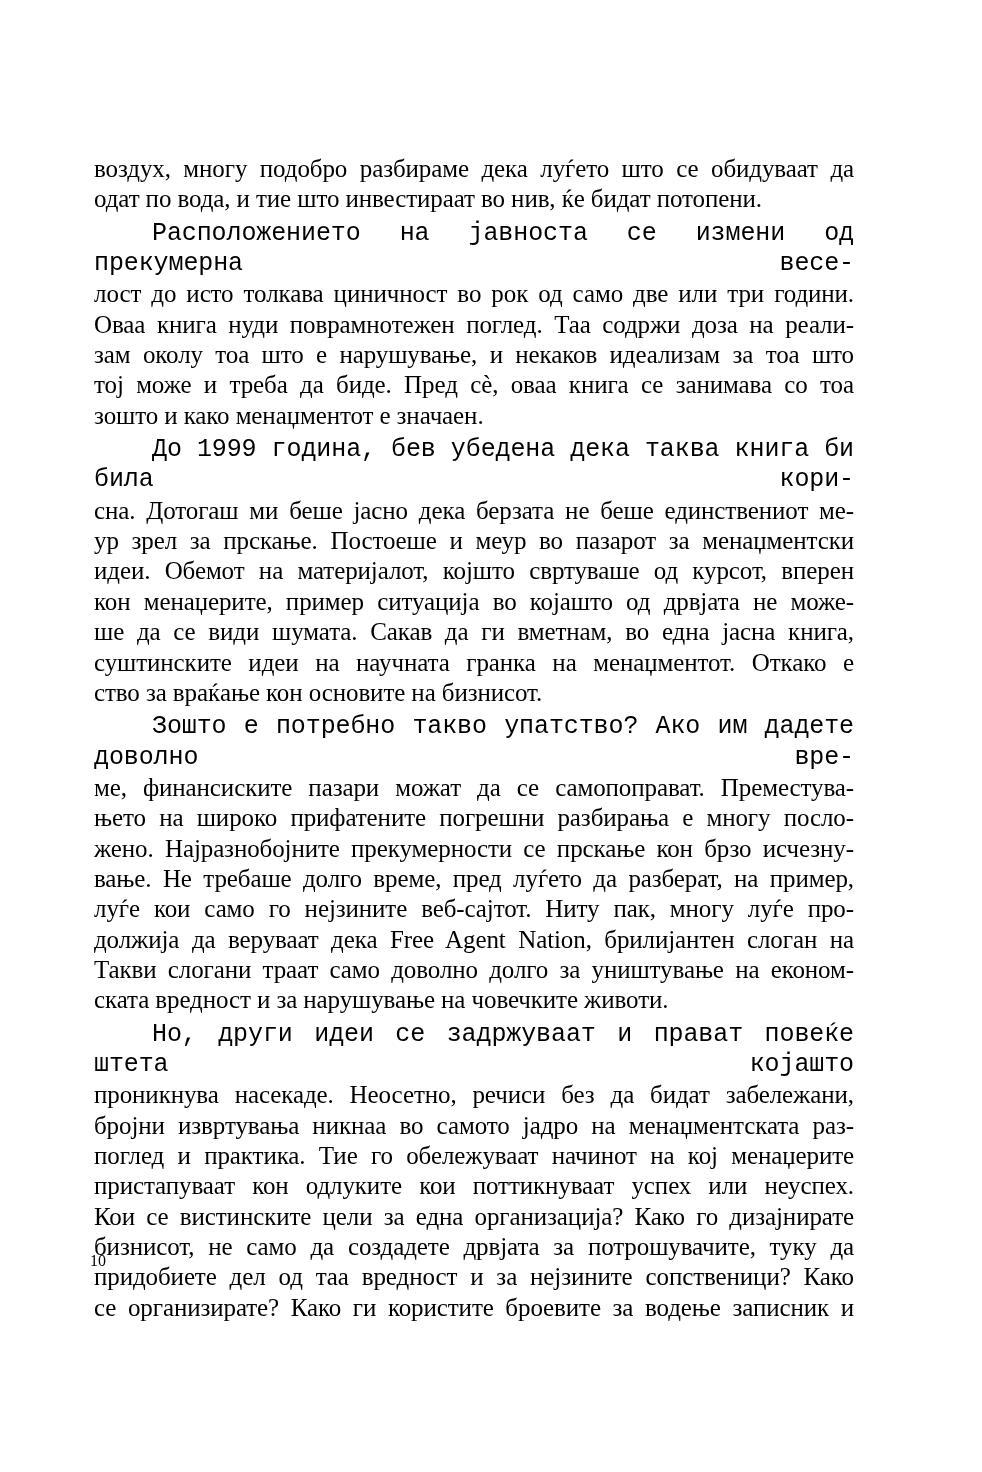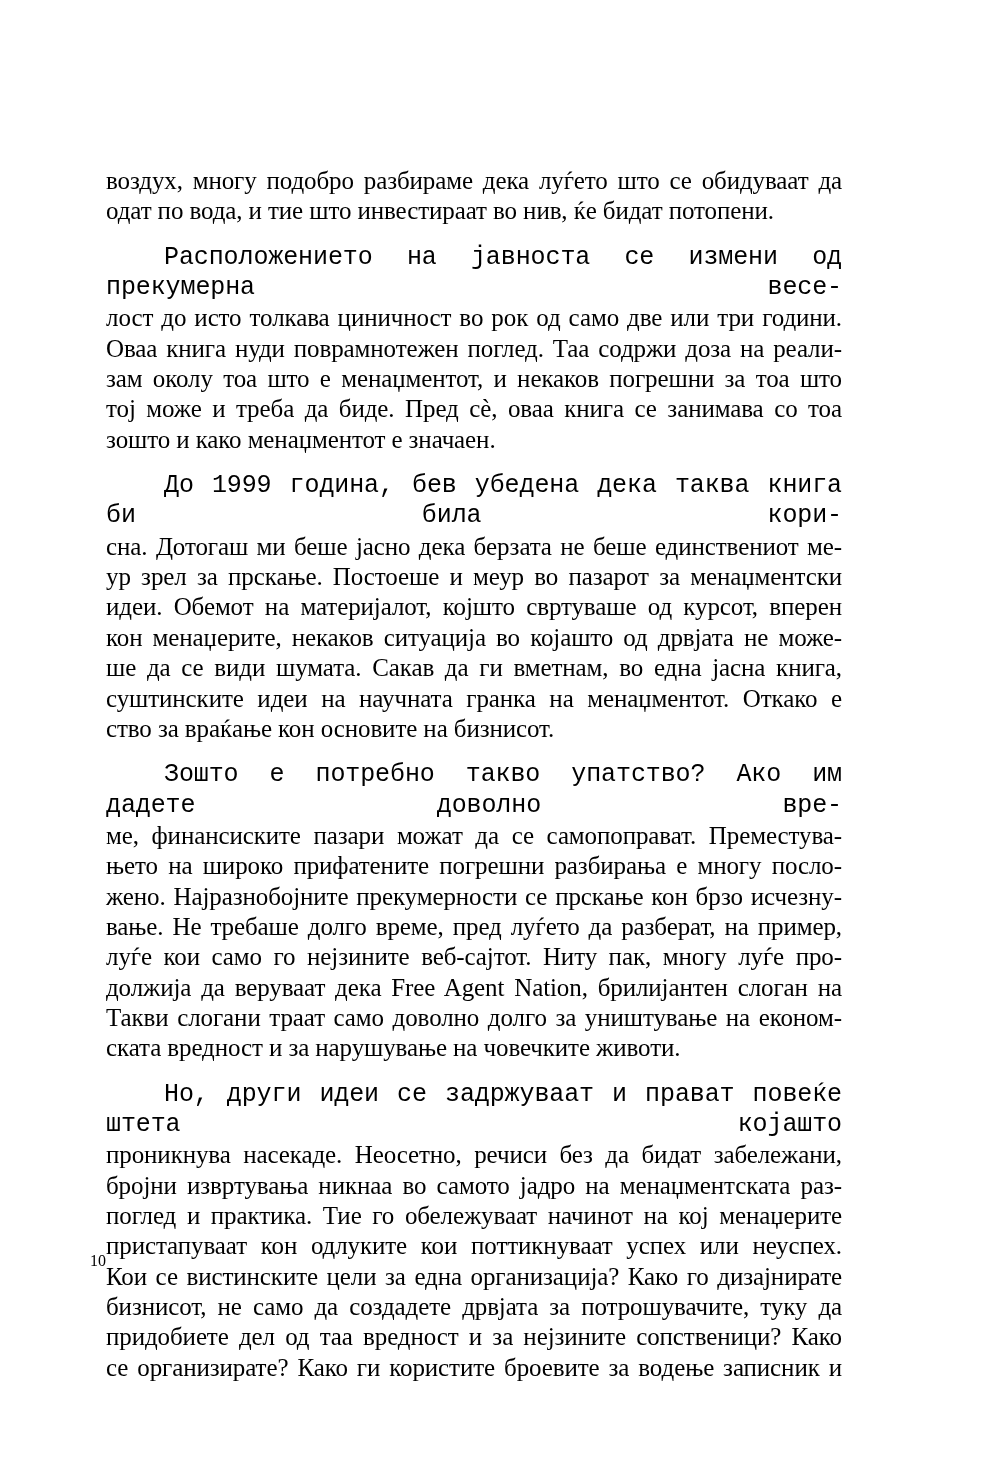--- a/index.html
+++ b/index.html
@@ -22,21 +22,21 @@
   .text-block {
     position: absolute;
     left: 90px;
     top: 150px;
     width: 768px;
     font-size: 25px;
     line-height: 30.34px;
     letter-spacing: -0.1px;
   }
   .paragraph {
-    margin: 16px;
+    margin: 4px;
     padding: 0;
   }
   .line {
     text-align: justify;
     text-align-last: justify;
     white-space: normal;
   }
   .line.indent-first {
     text-indent: 58px;
     font-family: Liberation Mono, monospace;
@@ -58,30 +58,30 @@
 <div class="page">
   <div class="text-block" id="text-block">
       <div class="paragraph">
         <div class="line">воздух, многу подобро разбираме дека луѓето што се обидуваат да</div>
         <div class="line para-last">одат по вода, и тие што инвестираат во нив, ќе бидат потопени.</div>
       </div>
       <div class="paragraph">
         <div class="line indent-first">Расположението на јавноста се измени од прекумерна весе-</div>
         <div class="line">лост до исто толкава циничност во рок од само две или три години.</div>
         <div class="line">Оваа книга нуди поврамнотежен поглед. Таа содржи доза на реали-</div>
-        <div class="line">зам околу тоа што е менаџментот, и некаков погрешни за тоа што</div>
+        <div class="line">зам околу тоа што е нарушување, и некаков идеализам за тоа што</div>
         <div class="line">тој може и треба да биде. Пред сѐ, оваа книга се занимава со тоа</div>
         <div class="line para-last">зошто и како менаџментот е значаен.</div>
       </div>
       <div class="paragraph">
         <div class="line indent-first">До 1999 година, бев убедена дека таква книга би била кори-</div>
         <div class="line">сна. Дотогаш ми беше јасно дека берзата не беше единствениот ме-</div>
         <div class="line">ур зрел за прскање. Постоеше и меур во пазарот за менаџментски</div>
         <div class="line">идеи. Обемот на материјалот, којшто свртуваше од курсот, вперен</div>
-        <div class="line">кон менаџерите, некаков ситуација во којашто од дрвјата не може-</div>
+        <div class="line">кон менаџерите, пример ситуација во којашто од дрвјата не може-</div>
         <div class="line">ше да се види шумата. Сакав да ги вметнам, во една јасна книга,</div>
         <div class="line">суштинските идеи на научната гранка на менаџментот. Откако е</div>
         <div class="line para-last">ство за враќање кон основите на бизнисот.</div>
       </div>
       <div class="paragraph">
         <div class="line indent-first">Зошто е потребно такво упатство? Ако им дадете доволно вре-</div>
         <div class="line">ме, финансиските пазари можат да се самопоправат. Преместува-</div>
         <div class="line">њето на широко прифатените погрешни разбирања е многу посло-</div>
         <div class="line">жено. Најразнобојните прекумерности се прскање кон брзо исчезну-</div>
         <div class="line">вање. Не требаше долго време, пред луѓето да разберат, на пример,</div>

